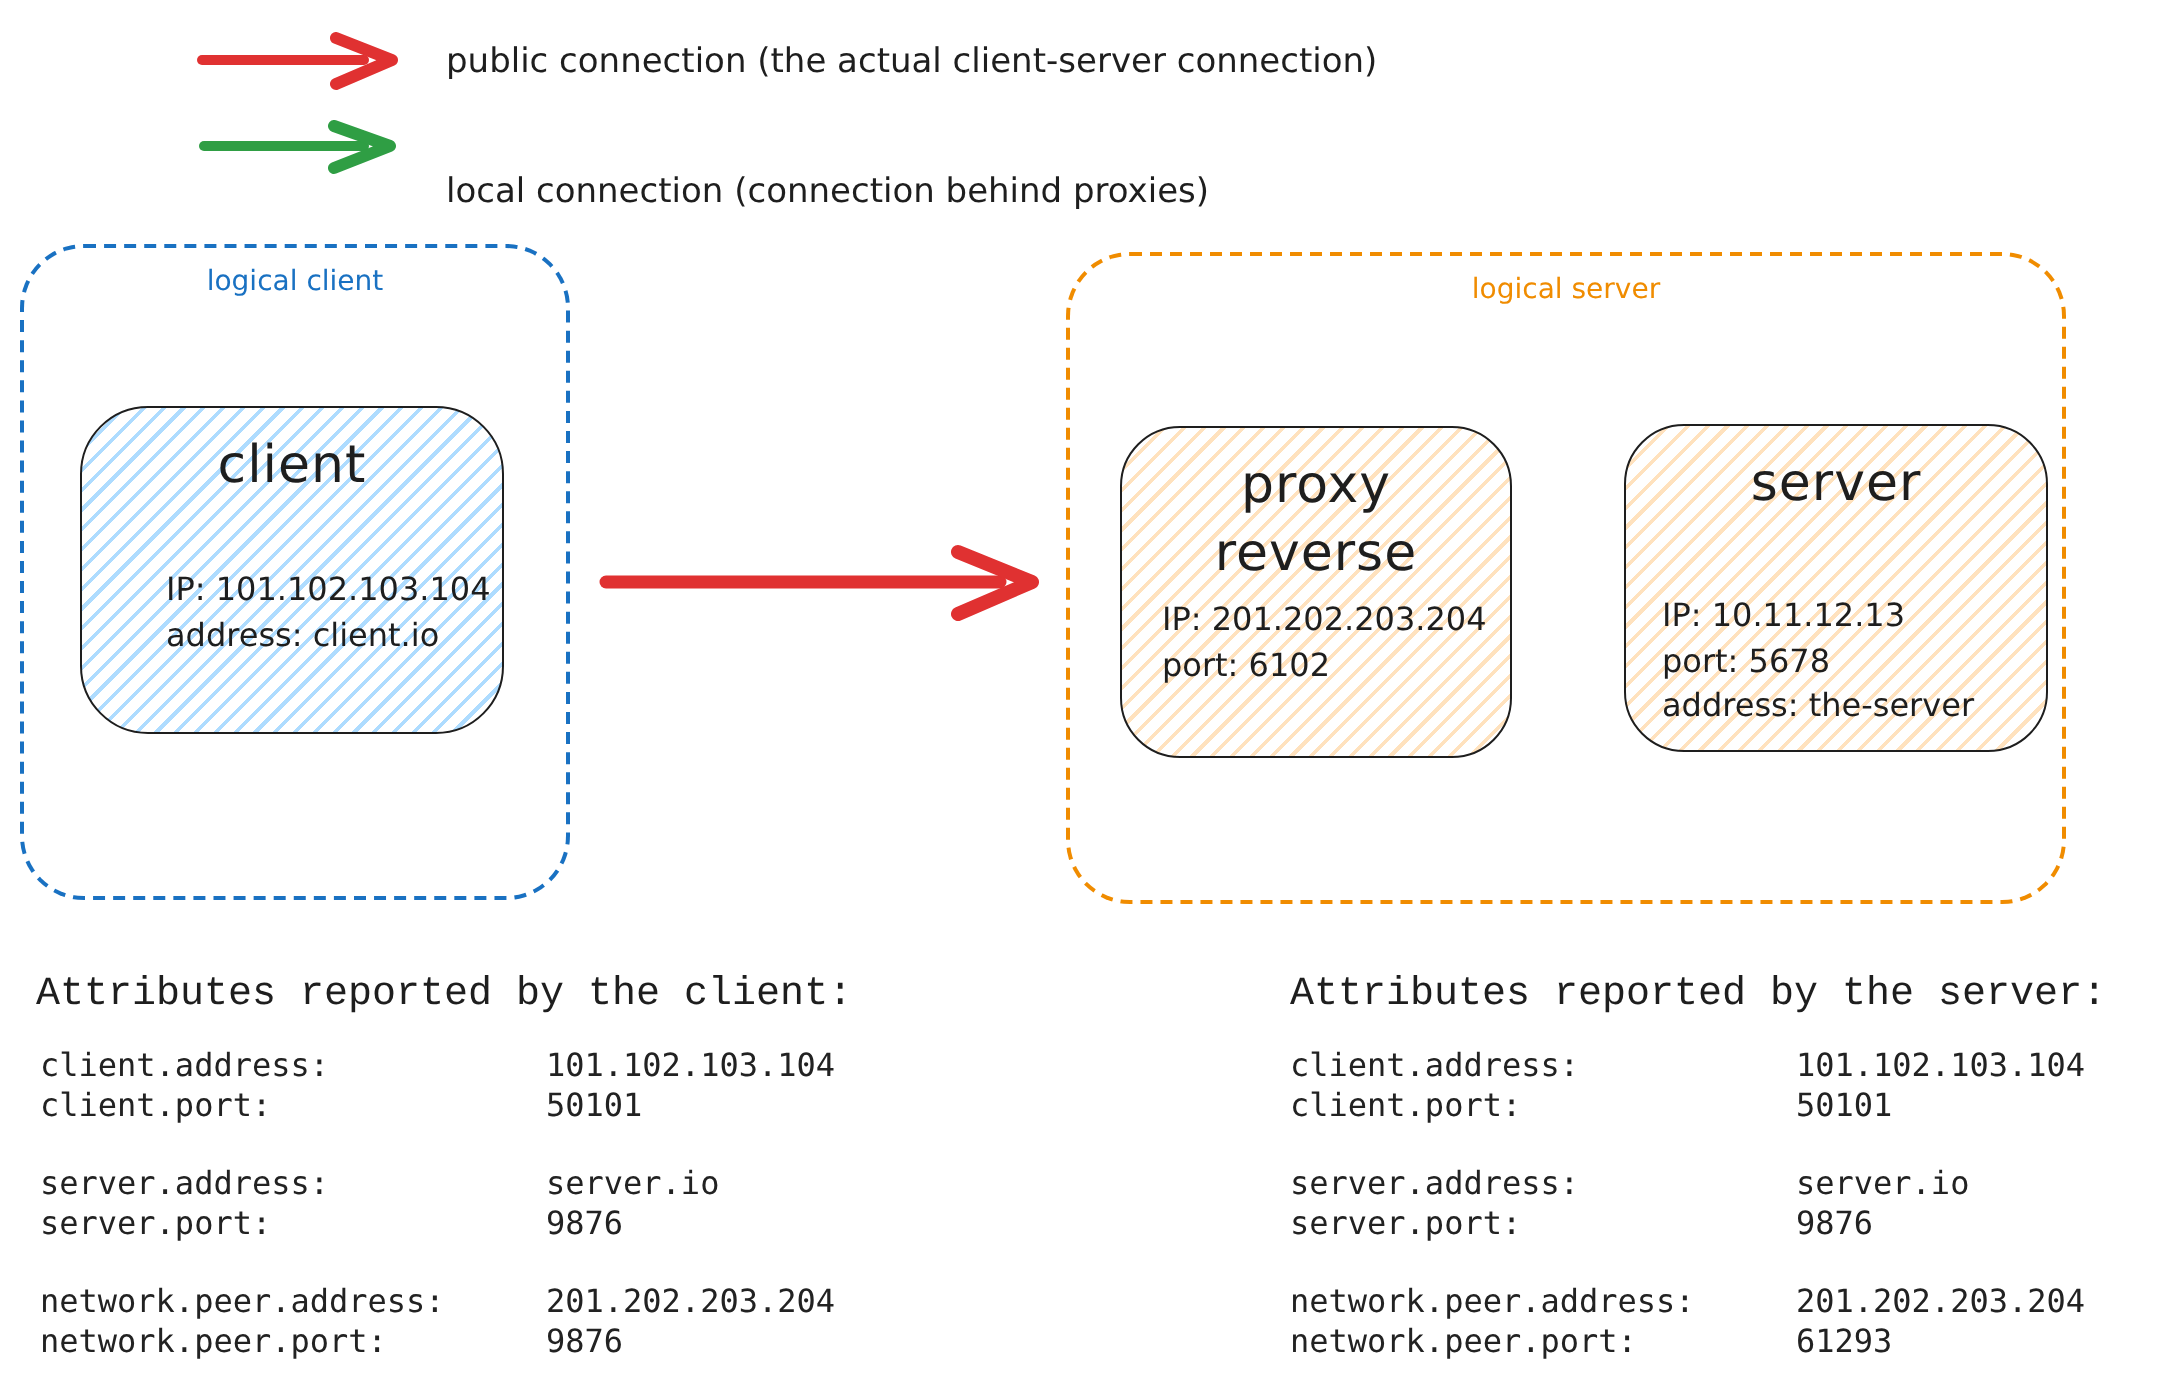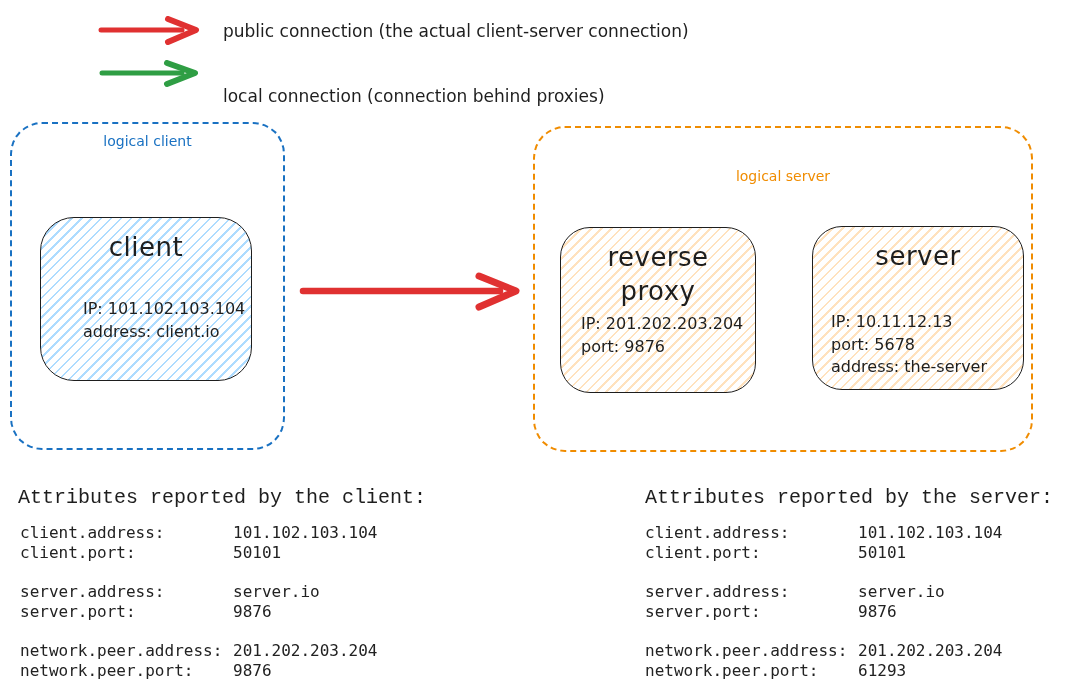--- a/index.html
+++ b/index.html
@@ -24,23 +24,23 @@
   .legend-label { position:absolute; left:223px; font-size:17px; line-height:24px; white-space:nowrap; }
   .legend-label.l1 { top:19px; }
   .legend-label.l2 { top:61px;margin-top:23px; }
   
   .group-box { position:absolute; border:2.5px dashed; border-radius:32px; }
   .group-box.client { left:10px;  top:122px; width:275px; height:328px; border-color:var(--blue); }
   .group-box.server { left:533px; top:126px; width:500px; height:326px; border-color:var(--orange); }
   .group-label { position:absolute; top:5px; left:0; right:0; text-align:center;
                  font-size:14px; line-height:24px; }
   .group-box.client .group-label { color:var(--blue); }
-  .group-box.server .group-label { color:var(--orange);margin-top:31px; }
+  .group-box.server .group-label { color:var(--orange); }
   
-  .node { position:absolute; border:1.6px solid var(--ink); border-radius:34px; background-color:#fff;margin-top:14px; }
+  .node { position:absolute; border:1.6px solid var(--ink); border-radius:34px; background-color:#fff; }
   .node.blue-fill {
     background-image: repeating-linear-gradient(135deg, rgba(165,216,255,0.9) 0 1.8px, rgba(255,255,255,0) 1.8px 7px);
   }
   .node.peach-fill {
     background-image: repeating-linear-gradient(135deg, rgba(255,216,168,0.75) 0 1.8px, rgba(255,255,255,0) 1.8px 7px);
   }
   .node.client-node { left:40px;  top:203px; width:212px; height:164px; }
   .node.proxy-node  { left:560px; top:213px; width:196px; height:166px; border-radius:30px; }
   .node.server-node { left:812px; top:212px; width:212px; height:164px; border-radius:30px; }
   .node-title { position:absolute; top:12px; left:0; right:0; text-align:center;
@@ -53,21 +53,21 @@
   .main-arrow { position:absolute; left:295px; top:270px; }
   
   .attr-heading { position:absolute; font-size:20px; line-height:26px; white-space:nowrap;font-family:Liberation Mono, monospace; }
   .attr-heading.left  { left:18px;  top:485px; }
   .attr-heading.right { left:645px; top:485px; }
   .attr-table { position:absolute; top:523px; font-family:"DejaVu Sans Mono", monospace;
                 font-size:16px; line-height:20px; color:#222; }
   .attr-table.left  { left:20px; }
   .attr-table.right { left:645px; }
   .attr-group { margin-bottom:19px; }
-  .attr-row { display:flex; white-space:pre; }
+  .attr-row { display:flex; white-space:pre;gap:40px; }
   .attr-label { display:inline-block; width:213px; }
 </style>
 </head>
 <body>
 
 <div class="canvas">
 
   <svg class="legend-arrow red" width="108" height="30" viewBox="0 0 108 30">
     <line class="arrow-stroke-red" x1="5" y1="14" x2="86" y2="14" stroke-width="5"></line>
     <polyline class="arrow-stroke-red" points="72,3 100,14 72,26" stroke-width="6"></polyline>
@@ -96,26 +96,26 @@
     <line class="arrow-stroke-red" x1="8" y1="21" x2="205" y2="21" stroke-width="6.5"></line>
     <polyline class="arrow-stroke-red" points="184,6 221,21 184,37" stroke-width="7"></polyline>
   </svg>
 
   <div class="group-box server">
     <div class="group-label">logical server</div>
   </div>
 
   <div class="node peach-fill proxy-node">
     <div class="node-title">
+      <div>proxy</div>
       <div>reverse</div>
-      <div>proxy</div>
     </div>
     <div class="node-info" style="top:85px;">
       <div>IP: 201.202.203.204</div>
-      <div>port: 9876</div>
+      <div>port: 6102</div>
     </div>
   </div>
 
   <div class="node peach-fill server-node">
     <div class="node-title">server</div>
     <div class="node-info">
       <div>IP: 10.11.12.13</div>
       <div>port: 5678</div>
       <div>address: the-server</div>
     </div>

